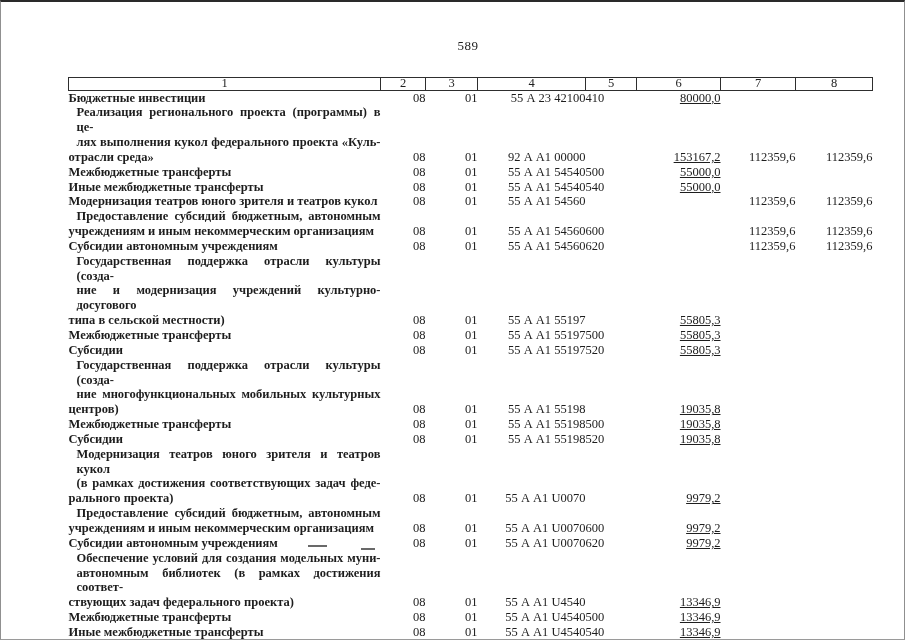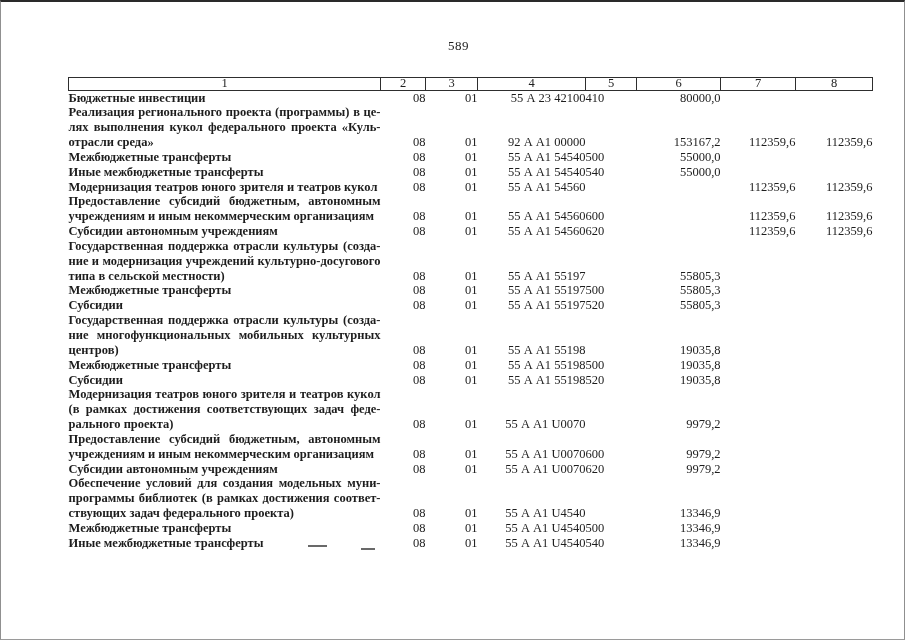--- a/index.html
+++ b/index.html
@@ -16,21 +16,21 @@
     box-sizing: border-box;
     border-top: 2px solid #2a2a2a;
     border-left: 1px solid #909090;
     border-right: 1px solid #8f8f8f;
     border-bottom: 1px solid #9a9a9a;
     pointer-events: none;
   }
   .page-number {
     position: absolute;
     top: 38px; left: 448px; width: 40px;
-    text-align: left;
+    text-align: center;
     font-size: 13px;
     letter-spacing: 0.5px;
   }
   table.budget-table {
     position: absolute;
     left: 68px; top: 77px;
     width: 804px;
     border-collapse: collapse;
     table-layout: fixed;
     font-size: 12.5px;
@@ -45,25 +45,25 @@
     border: 1.5px solid #2e2e2e;
     height: 11px;
     line-height: 11.5px;
     text-align: center;
     vertical-align: middle;
     font-size: 12.5px;
   }
   td.c1 { padding-left: 10px; padding-right: 7px; }
   td.c2, td.c3, td.c4 { text-align: right; }
   td.c5 { text-align: left; padding-right: 10px; }
-  td.c6 { text-align: right; padding-right: 4px; }
+  td.c6 { text-align: right; padding-right: 4px; text-decoration: underline; }
   td.c7 { text-align: right; padding-right: 7px; }
   td.c8 { text-align: right; padding-right: 5px; }
   .nline { text-align: left; font-weight: bold; }
-  .nline.j { text-align: justify; text-align-last: justify; }
+  .nline.j { text-align: justify; text-align-last: justify; margin-left: 8px; }
   .scan-dash {
     position: absolute;
     height: 2px;
     background: #4f4f4f;
     opacity: 0.85;
   }
   .dash-a { left: 308px; top: 545px; width: 19px; }
   .dash-b { left: 361px; top: 548px; width: 14px; }
 </style>
 </head>
@@ -293,21 +293,21 @@
         <td class="c3">01</td>
         <td class="c4">55 А А1 U0070</td>
         <td class="c5">620</td>
         <td class="c6">9979,2</td>
         <td class="c7"></td>
         <td class="c8"></td>
       </tr>
       <tr>
         <td class="c1">
           <div class="nline j">Обеспечение условий для создания модельных муни-</div>
-          <div class="nline j">программы библиотек (в рамках достижения соответ-</div>
+          <div class="nline j">автономным библиотек (в рамках достижения соответ-</div>
           <div class="nline">ствующих задач федерального проекта)</div>
         </td>
         <td class="c2">08</td>
         <td class="c3">01</td>
         <td class="c4">55 А А1 U4540</td>
         <td class="c5"></td>
         <td class="c6">13346,9</td>
         <td class="c7"></td>
         <td class="c8"></td>
       </tr>

